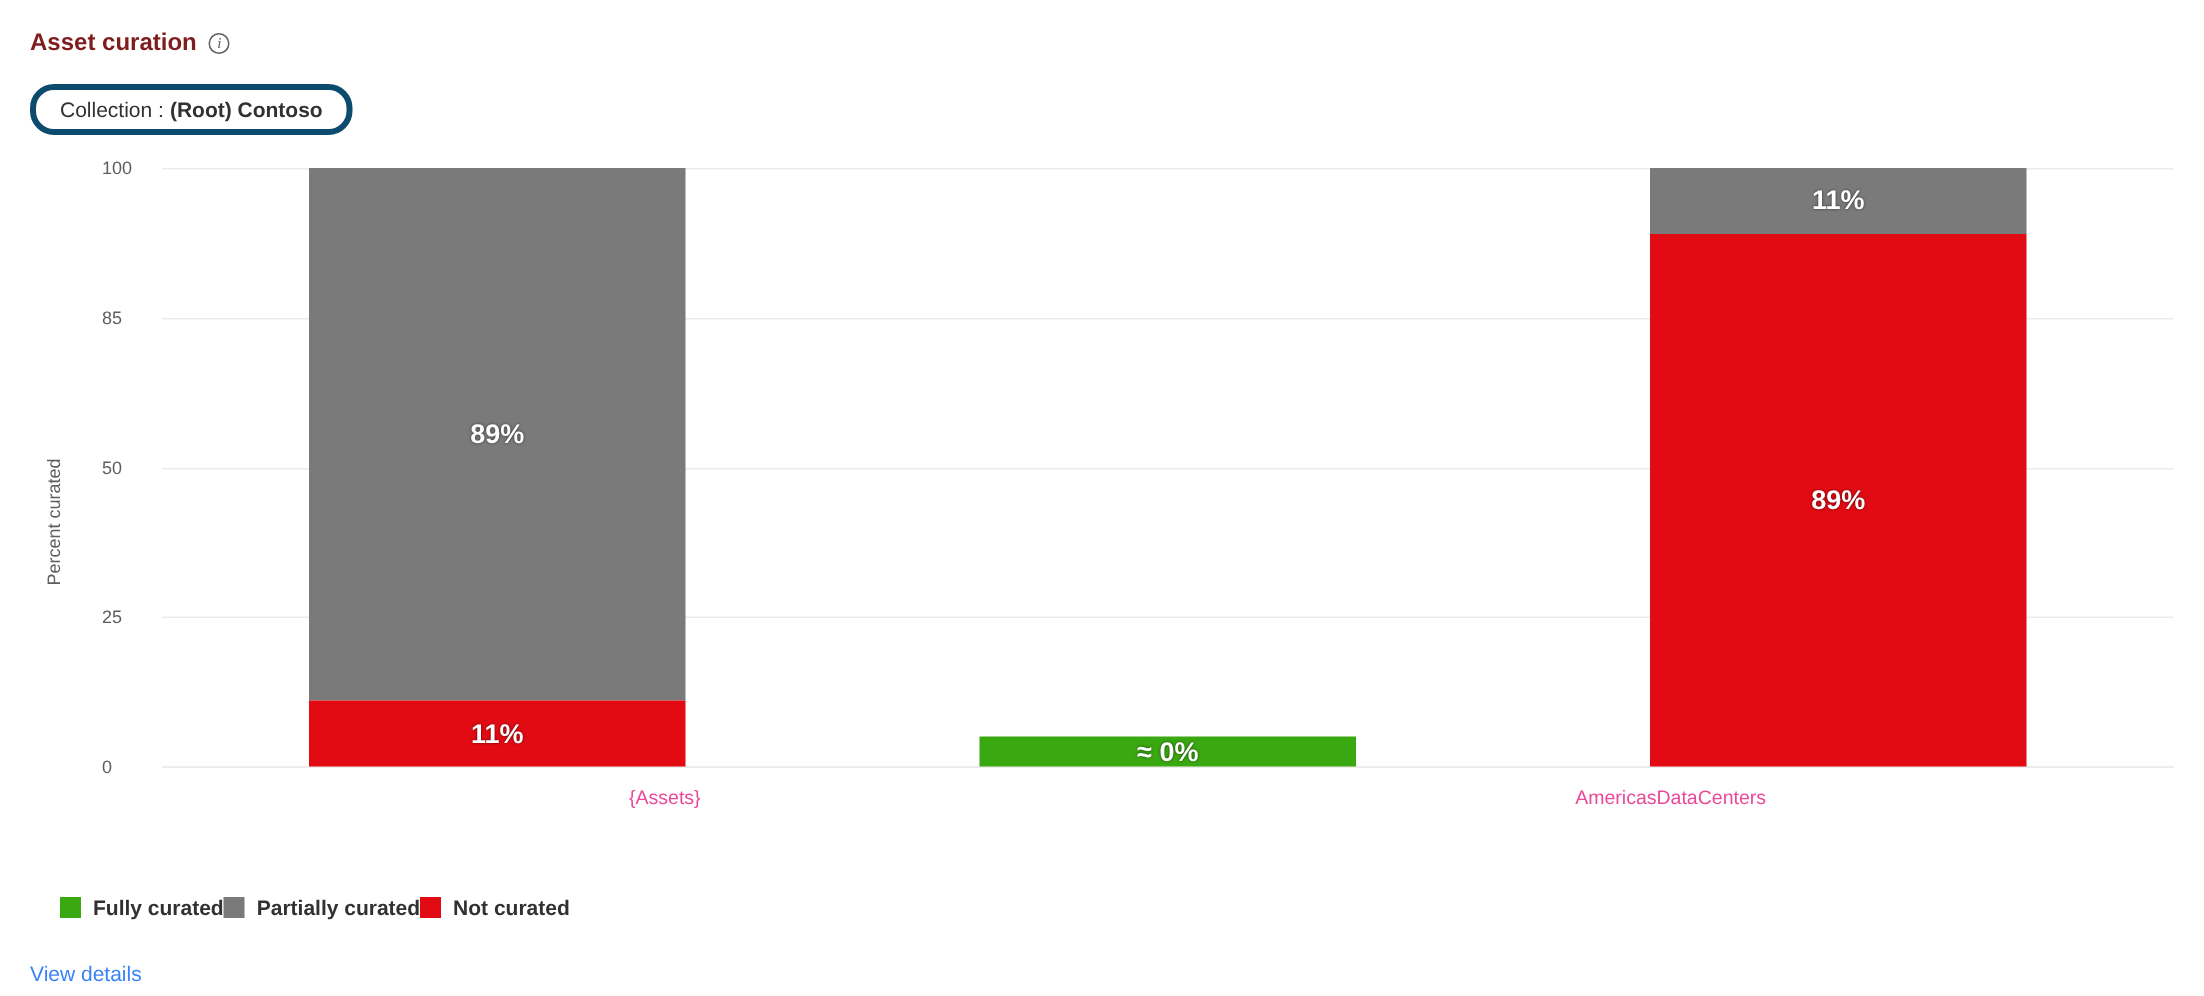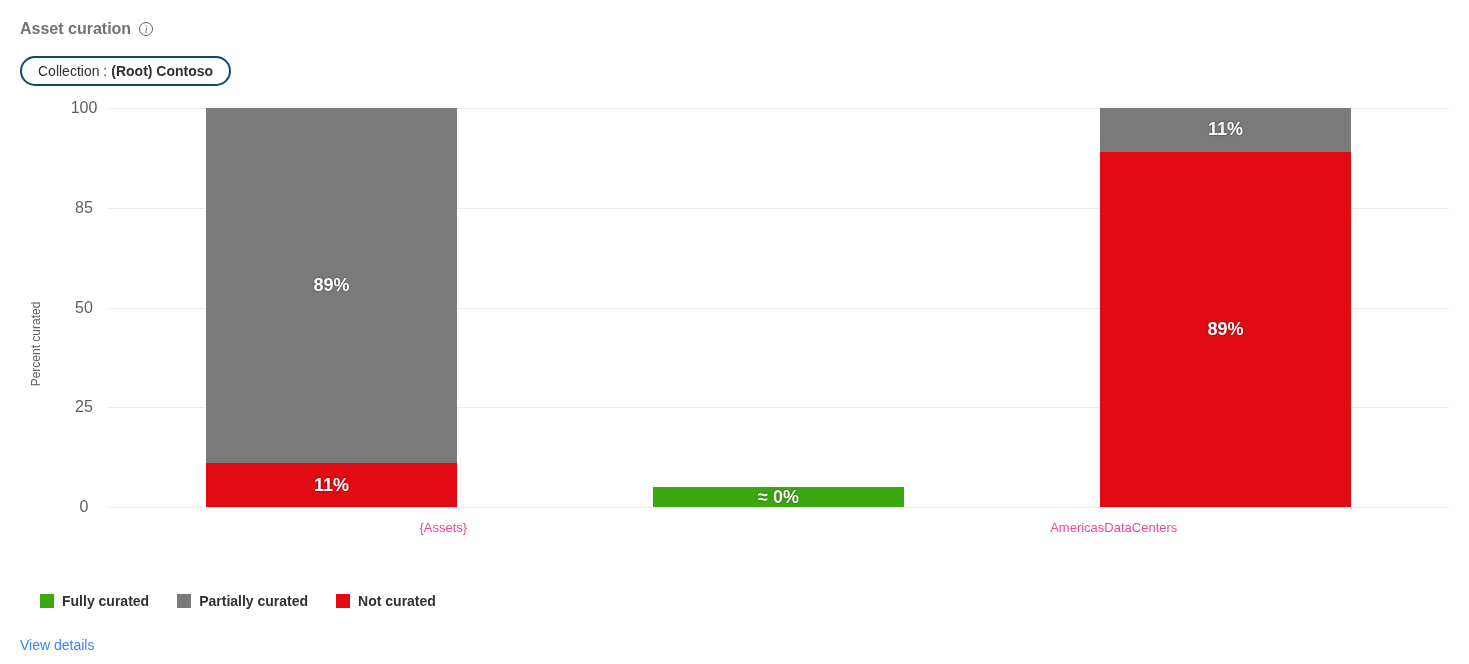--- a/index.html
+++ b/index.html
@@ -12,40 +12,40 @@
     }
     .header-row {
       display: flex;
       align-items: center;
       gap: 8px;
       margin-bottom: 18px;
     }
     .section-title {
       font-size: 16px;
       font-weight: 600;
-      color: #737373;
+      color: #7f1d1d;
     }
     .info-icon {
       width: 14px;
       height: 14px;
       border: 1px solid #605e5c;
       border-radius: 50%;
       display: inline-flex;
       align-items: center;
       justify-content: center;
       font-size: 10px;
       color: #605e5c;
       font-style: italic;
       font-family: Georgia, serif;
       cursor: pointer;
     }
     .filter-pill {
       display: inline-flex;
       align-items: baseline;
-      border: 2px solid #0c4a6e;
+      border: 4px solid #0c4a6e;
       border-radius: 16px;
       padding: 5px 16px;
       font-size: 14px;
       cursor: pointer;
       gap: 4px;
       margin-bottom: 12px;
     }
     .filter-pill .value { font-weight: 600; }
     .chart-wrap {
       position: relative;
@@ -61,22 +61,22 @@
     }
     .gridline {
       position: absolute;
       left: 0; right: 0;
       border-top: 1px solid #edebe9;
     }
     .y-tick {
       position: absolute;
       left: -40px;
       width: 32px;
-      text-align: center;
-      font-size: 16px;
+      text-align: left;
+      font-size: 12px;
       color: #605e5c;
       transform: translateY(-50%);
     }
     .y-axis-title {
       position: absolute;
       left: 16px;
       top: 50%;
       transform: translateX(-50%) rotate(-90deg);
       transform-origin: center;
       font-size: 12px;
@@ -125,21 +125,20 @@
     }
     .x-label {
       flex: 1;
       text-align: center;
       font-size: 13px;
       color: #ec4899;
       padding-top: 12px;
     }
     .legend {
       display: flex;
-      gap: 28px;
       margin-top: 18px;
       margin-left: 20px;
       font-size: 14px;
       font-weight: 600;
     }
     .legend-item { display: flex; align-items: center; gap: 8px; }
     .swatch { width: 14px; height: 14px; }
     .view-link {
       color: #3b82f6;
       font-size: 14px;

